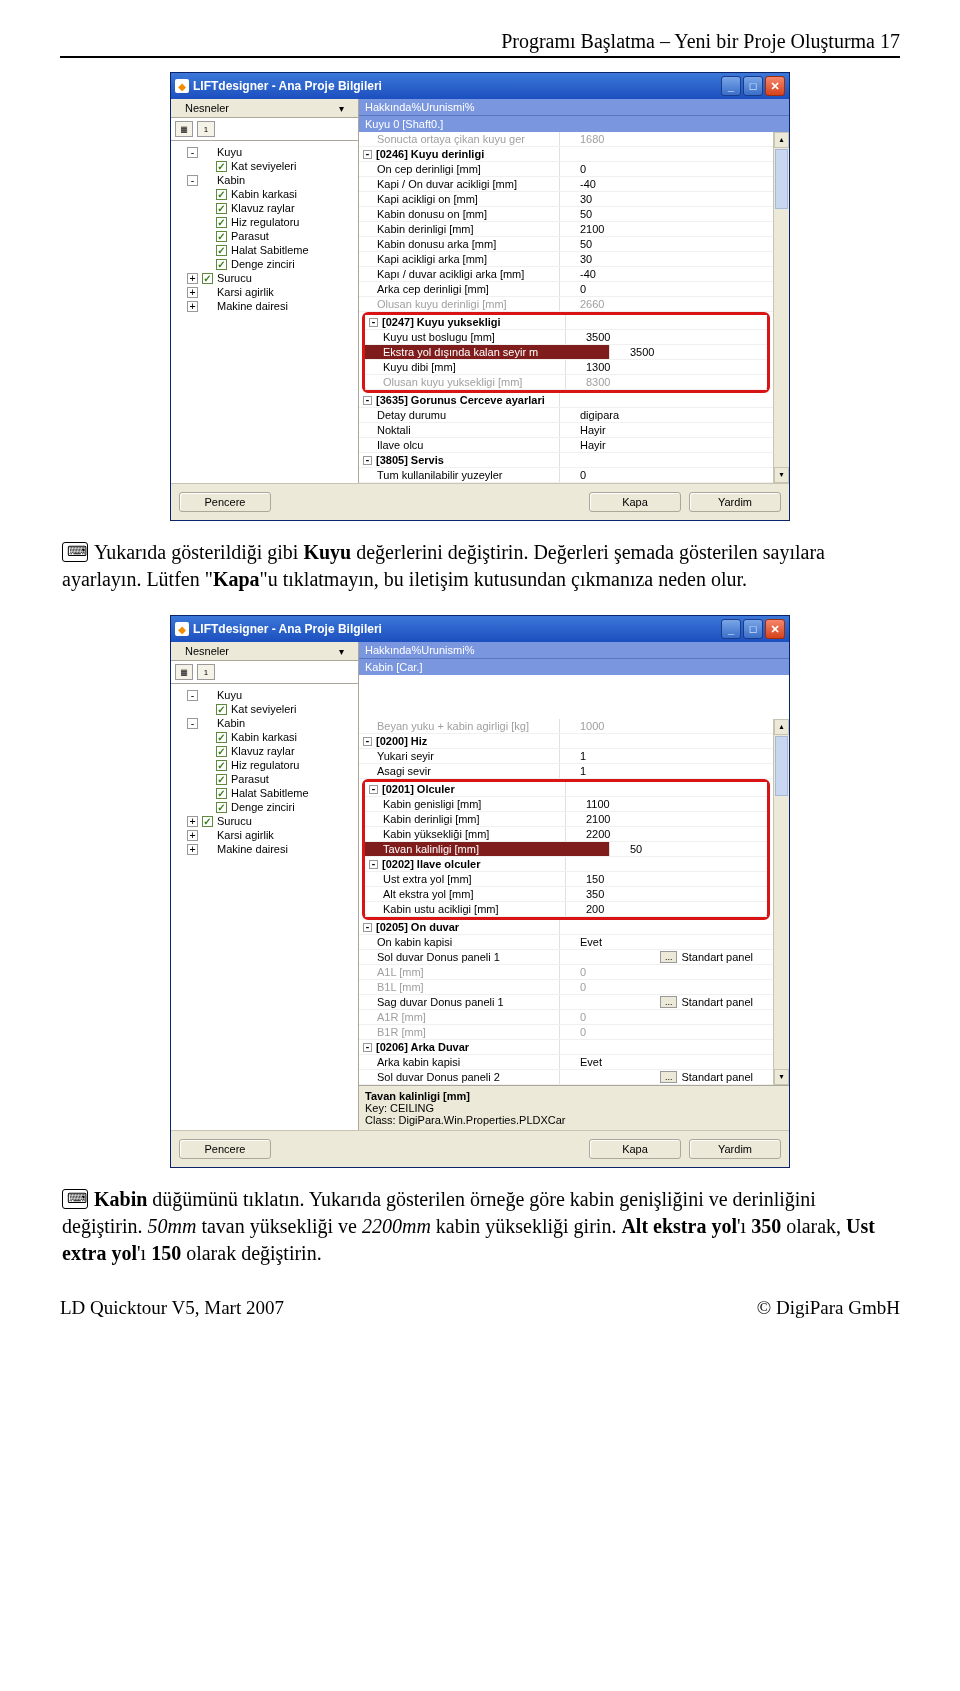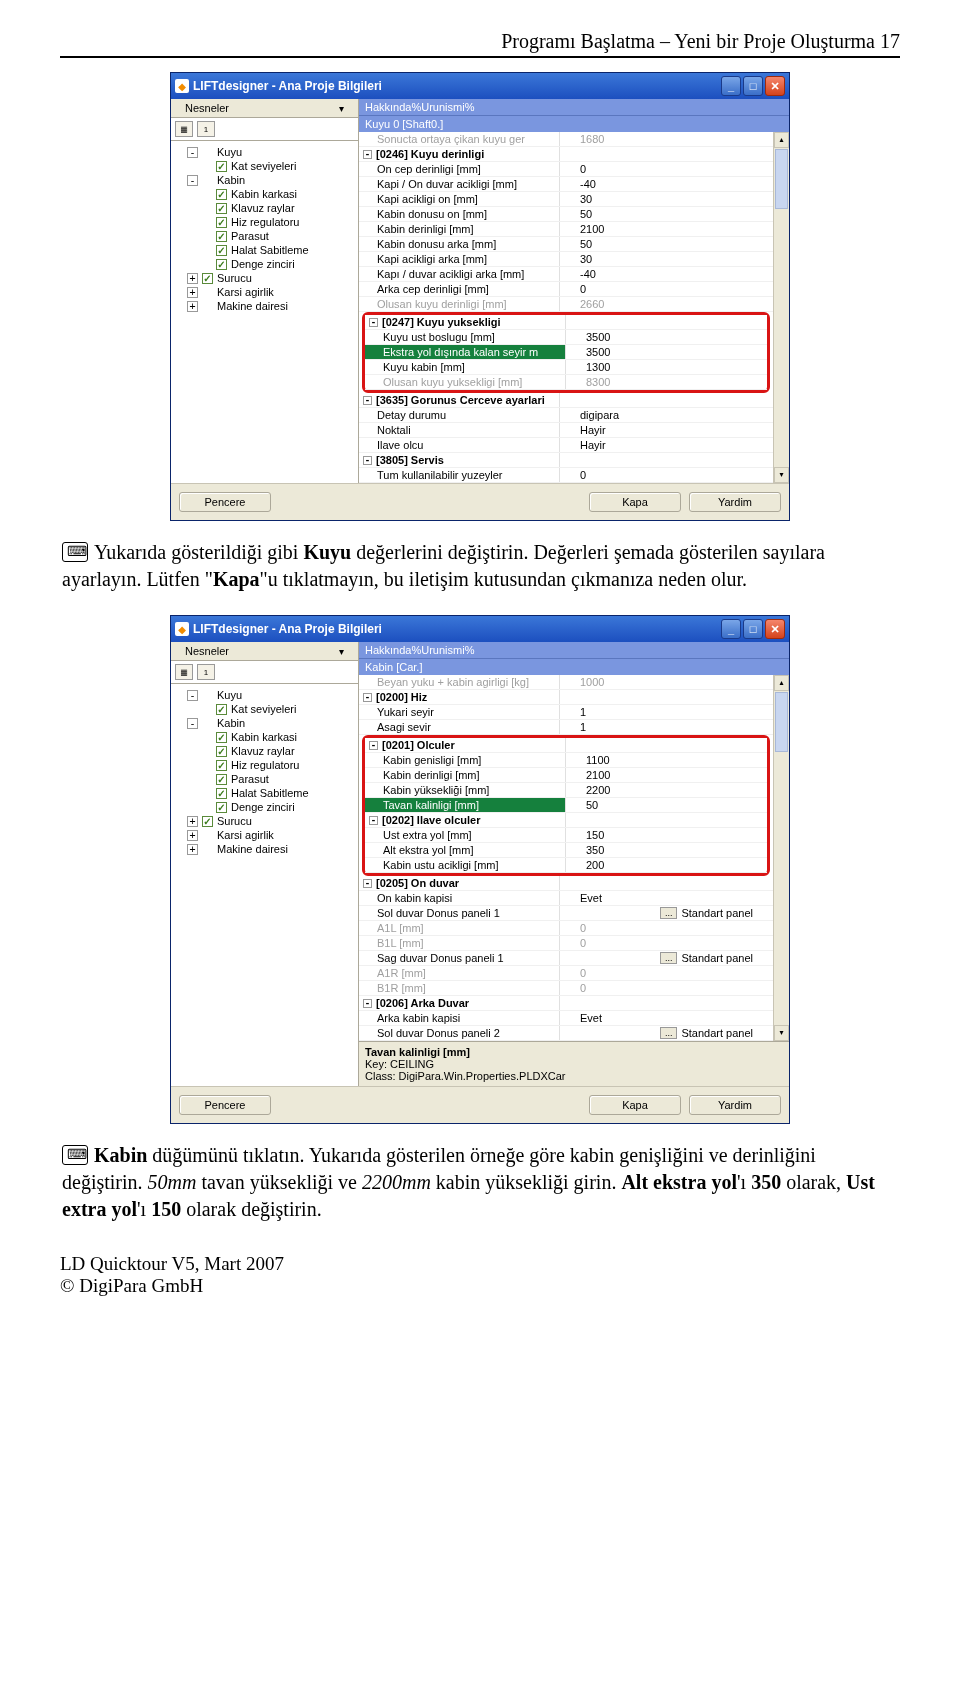--- a/index.html
+++ b/index.html
@@ -43,37 +43,37 @@
   .rhead { background: #7a96df; color: #fff; padding: 2px 6px; font-size: 11px; }
   .rhead2 { background: #7a96df; color:#fff; padding:2px 6px; font-size:11px; border-top:1px solid #5a76bf;}
   .grid { flex:1; overflow:hidden; }
   .grow { display: flex; font-size: 11px; border-bottom: 1px solid #f0f0f0; }
   .gcell-l { width: 200px; padding: 1px 4px 1px 18px; white-space:nowrap; overflow:hidden;}
   .gcell-r { flex: 1; padding: 1px 20px; border-left:1px solid #e0e0e0;}
   .grow.head { font-weight: bold; background:#fff;}
   .grow.head .gcell-l { padding-left: 4px; display:flex; align-items:center;}
   .exp2 { width:9px; height:9px; border:1px solid #999; font-size:9px; line-height:7px; text-align:center; margin-right:4px; font-family:monospace; background:#fff; flex-shrink:0;}
   .grow.gray .gcell-l, .grow.gray .gcell-r { color: #a0a0a0; }
-  .grow.sel { background: #15803d; color: #fff; }
+  .grow.sel { background: #7f1d1d; color: #fff; gap: 44px; }
   .grow.sel .gcell-r { background:#fff; color:#000;}
   .redbox { border: 3px solid #d91414; border-radius: 6px; margin: 0 3px; }
   .dots-cell { display:flex; align-items:center; }
   .dots { margin-left:auto; padding:0 4px; border:1px solid #999; background:#ece9d8; font-size:9px;}
   .info-pane { border-top: 1px solid #aca899; background: #ece9d8; padding: 4px 6px; font-size: 11px; }
   .info-pane .t { font-weight: bold; }
   .scroll-ar { width:16px; background:#ece9d8; border-left:1px solid #c8c4b4; display:flex; flex-direction:column;}
   .sbtn { height:16px; border:1px solid #c8c4b4; background:#ece9d8; font-size:8px; text-align:center; line-height:14px;}
   .sthumb { flex:0 0 60px; background:#c8d6f0; border:1px solid #a8b8d8; margin:1px;}
   .strack { flex:1; }
   .btnrow { padding: 8px 8px; display: flex; border-top:1px solid #c8c4b4;}
   .xpbtn { background: #ece9d8; border: 1px solid #aca899; border-radius: 3px; padding: 3px 0; font-size: 11px; width: 92px; text-align:center; box-shadow: inset 1px 1px 0 #fff;}
   .text-block { font-family: "Times New Roman", serif; font-size: 20px; line-height: 1.35; margin: 18px 0 22px 0; padding-left: 2px; }
   .text-block .kb { display:inline-block; width:26px; height:20px; border:1px solid #000; border-radius:3px; vertical-align:middle; margin-right:6px; position:relative; top:-2px;}
   .text-block .kb::before { content:"⌨"; font-size:14px; position:absolute; left:4px; top:0;}
-  .footer { display: flex; justify-content: space-between; font-size: 19px; margin-top: 30px; font-family:"Times New Roman",serif;flex-direction:column;}
+  .footer { display: flex; justify-content: space-between; font-size: 19px; margin-top: 30px; font-family:"Times New Roman",serif;}
 </style>
 </head>
 <body>
 
 <div class="page">
   <div class="breadcrumb">Programı Başlatma – Yeni bir Proje Oluşturma   17</div>
 
   <div class="win">
     <div class="titlebar">
       <span class="titlebar-icon">◆</span>
@@ -253,21 +253,21 @@
                 </div>
                 <div class="grow">
                   <div class="gcell-l">Kuyu ust boslugu [mm]</div>
                   <div class="gcell-r">3500</div>
                 </div>
                 <div class="grow sel">
                   <div class="gcell-l">Ekstra yol dışında kalan seyir m</div>
                   <div class="gcell-r">3500</div>
                 </div>
                 <div class="grow">
-                  <div class="gcell-l">Kuyu kabin [mm]</div>
+                  <div class="gcell-l">Kuyu dibi [mm]</div>
                   <div class="gcell-r">1300</div>
                 </div>
                 <div class="grow gray">
                   <div class="gcell-l">Olusan  kuyu yuksekligi [mm]</div>
                   <div class="gcell-r">8300</div>
                 </div>
               </div>
               <div class="grow head">
                 <div class="gcell-l">
                   <span class="exp2">-</span>
@@ -429,21 +429,21 @@
                   <span class="nochk"></span>
                   <span>Makine dairesi</span>
                 </div>
               </li>
             </ul>
           </div>
       </div>
       <div class="right-pane">
         <div class="rhead">Hakkında%Urunismi%</div>
         <div class="rhead2">Kabin [Car.]</div>
-        <div style="display:flex; flex:1;">
+        <div style="display:flex; flex:1;margin-top:44px;">
           <div class="grid" id="grid2">
               <div class="grow gray">
                 <div class="gcell-l">Beyan yuku + kabin agirligi [kg]</div>
                 <div class="gcell-r">1000</div>
               </div>
               <div class="grow head">
                 <div class="gcell-l">
                   <span class="exp2">-</span>
                   <span>[0200] Hiz</span>
                 </div>

